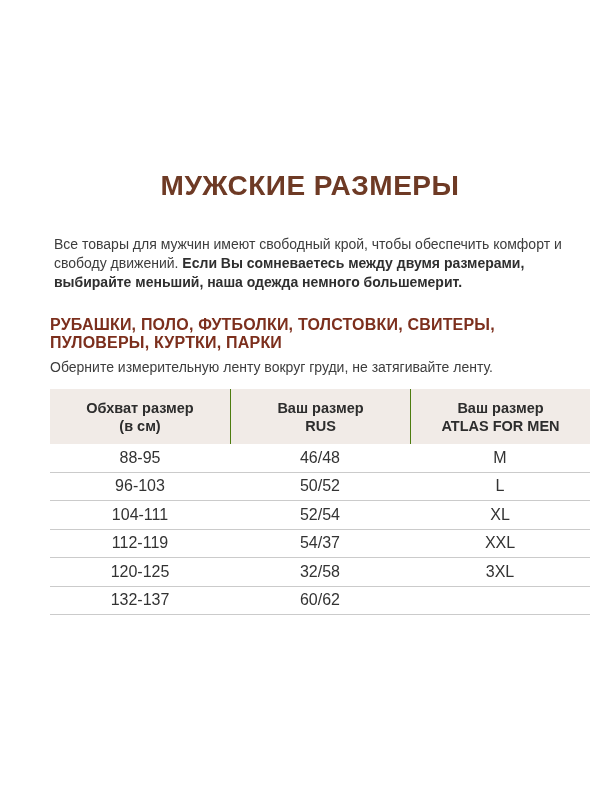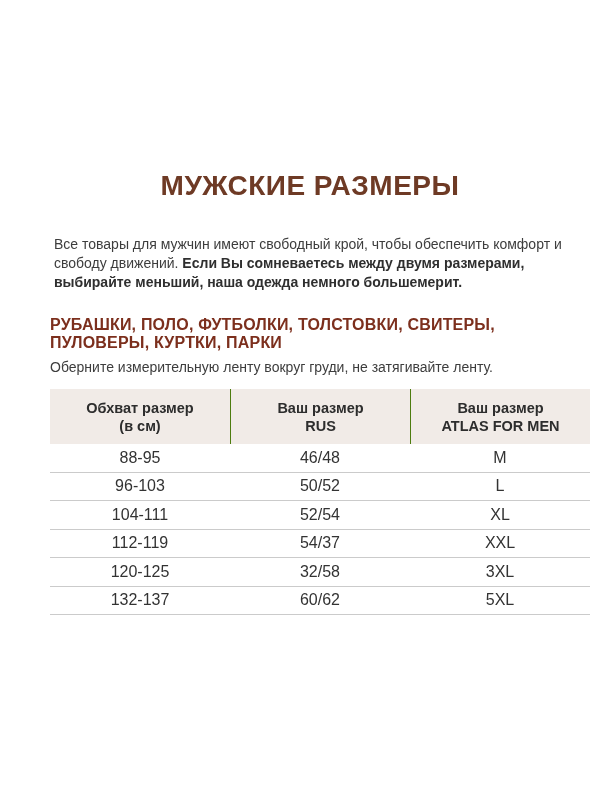--- a/index.html
+++ b/index.html
@@ -133,18 +133,17 @@
       <div>XXL</div>
     </div>
     <div class="trow">
       <div>120-125</div>
       <div>32/58</div>
       <div>3XL</div>
     </div>
     <div class="trow">
       <div>132-137</div>
       <div>60/62</div>
-      <div>5XL</div>
     </div>
 
   </div>
 
 </div>
 
 </body></html>

